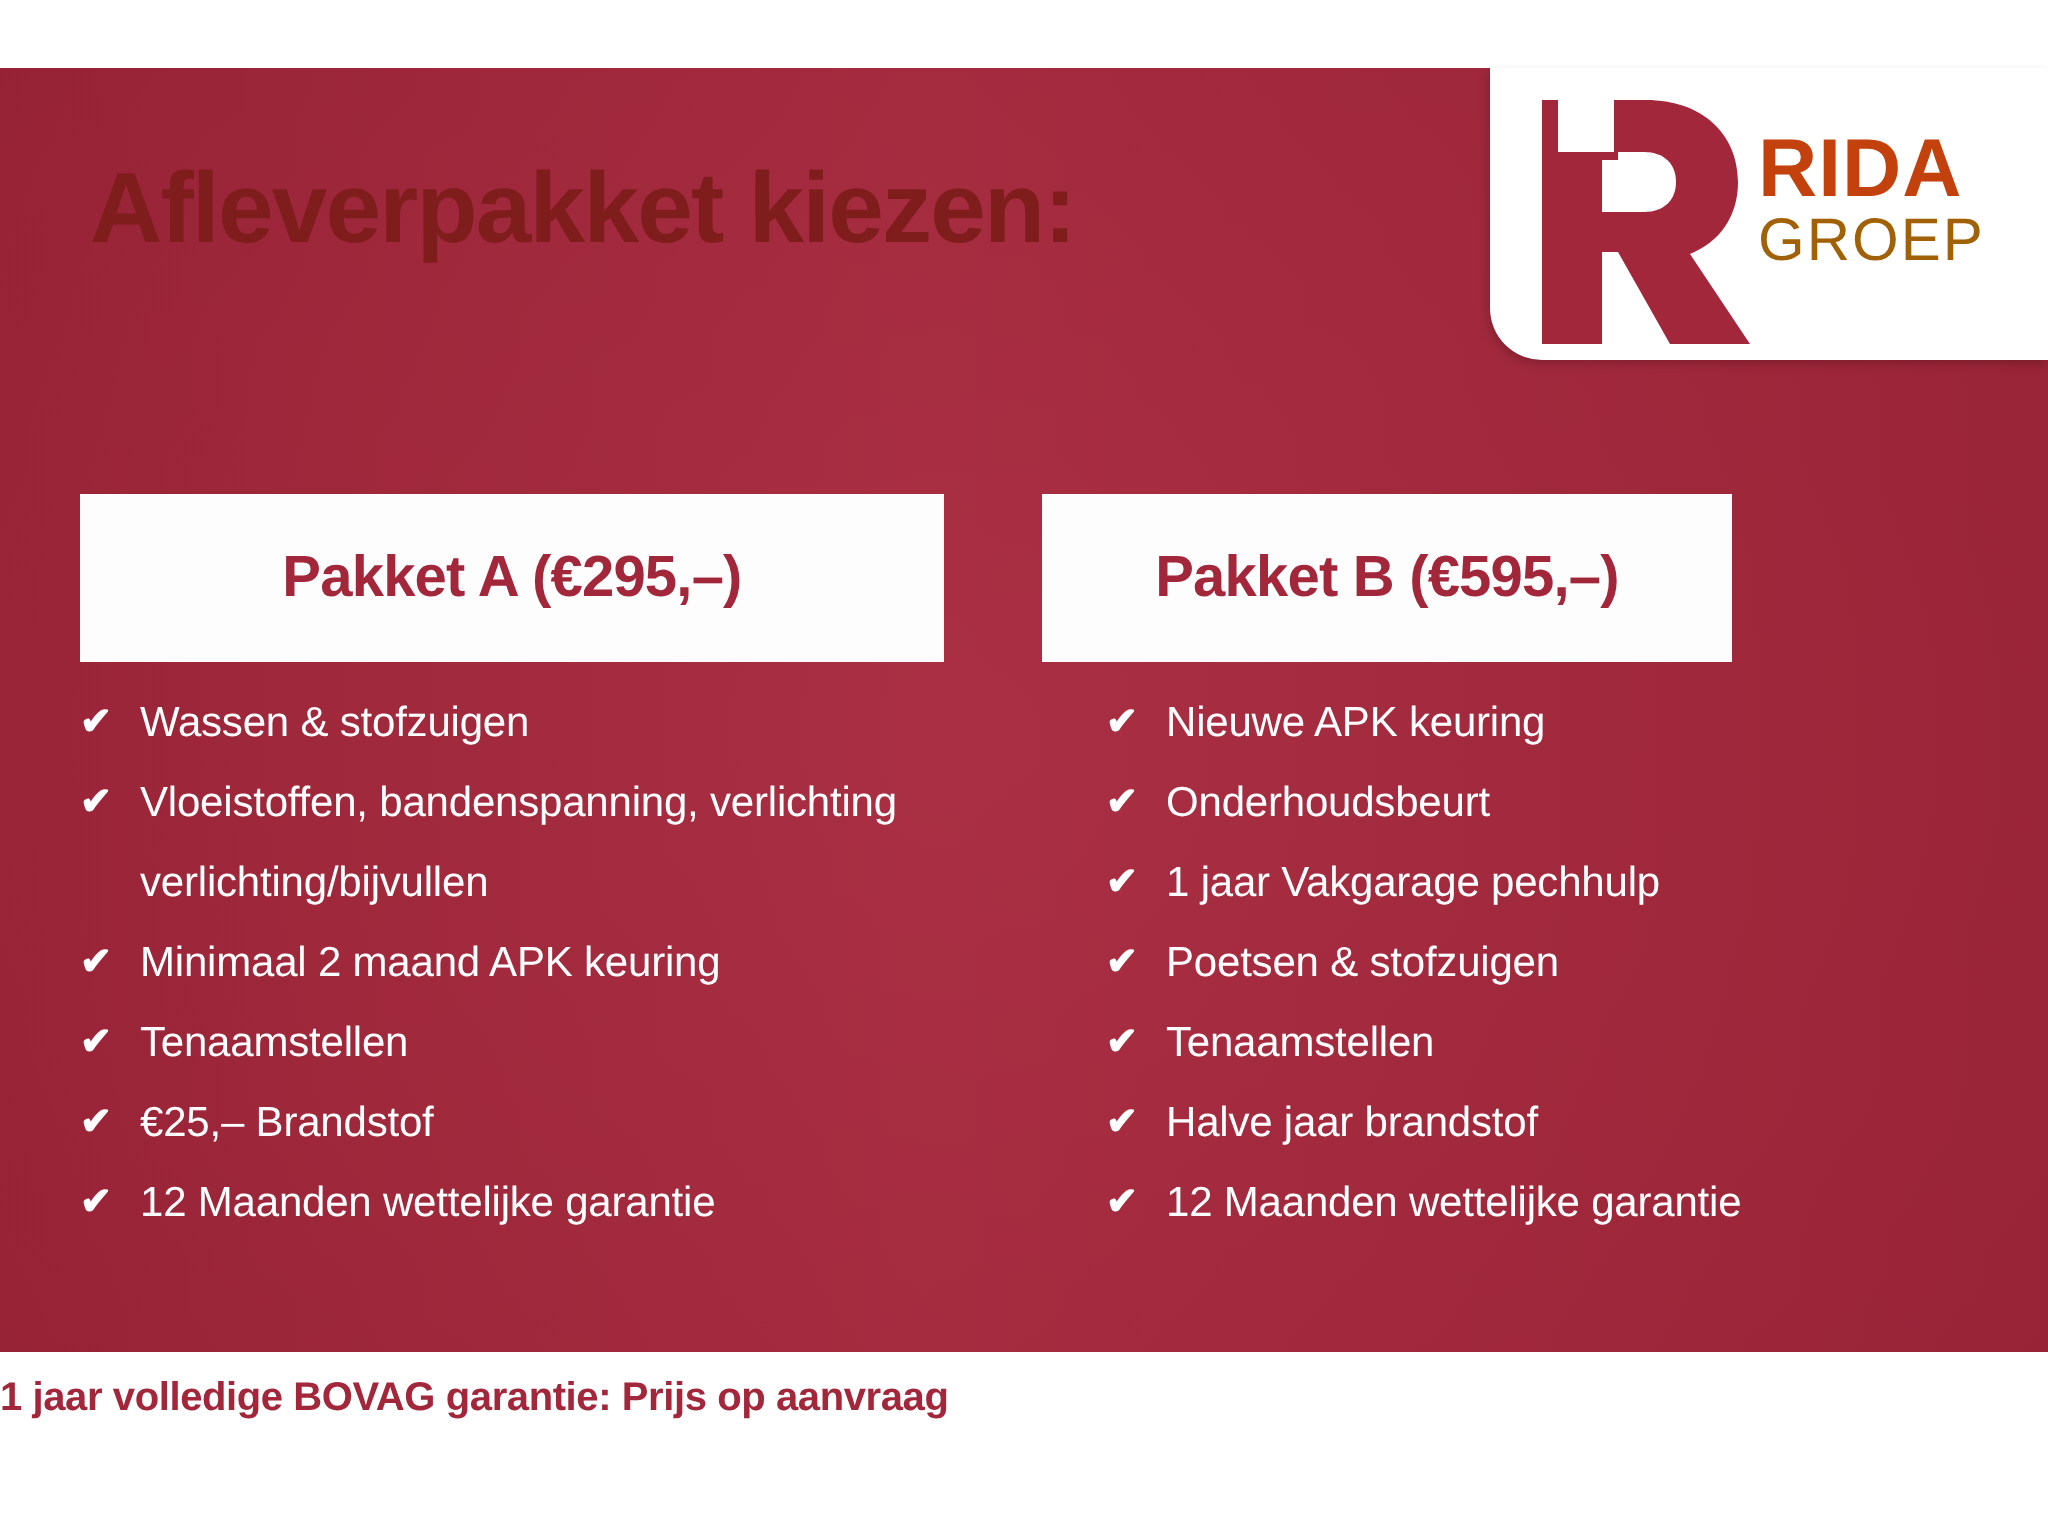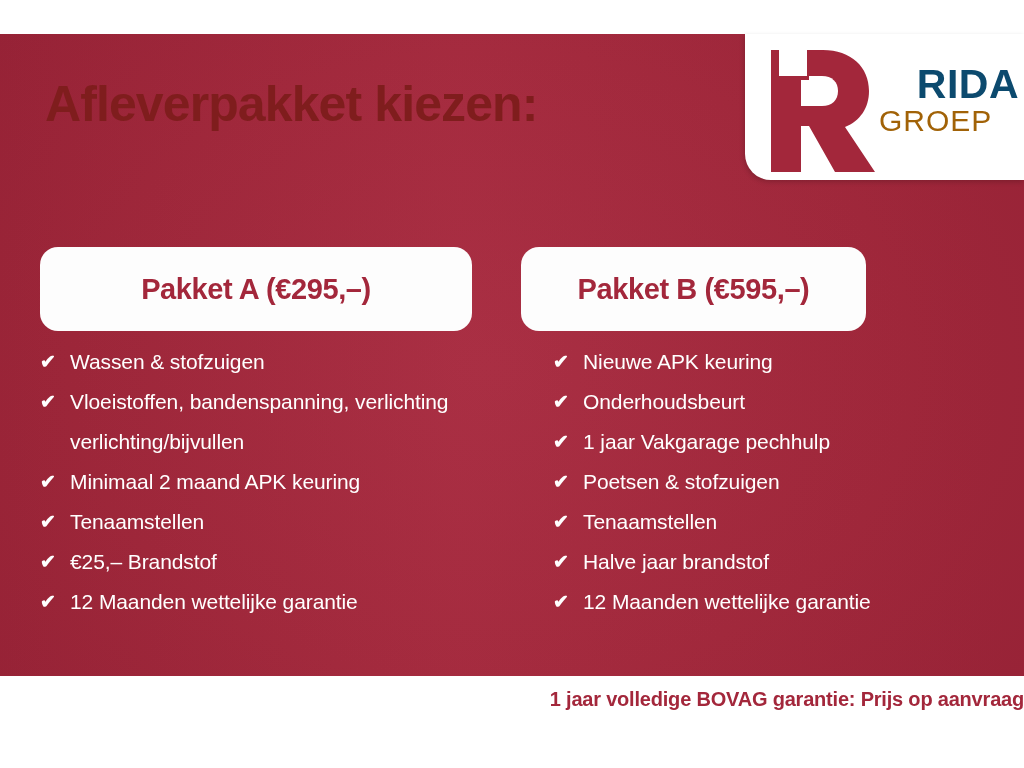--- a/index.html
+++ b/index.html
@@ -83,45 +83,43 @@
   }
   .logo-words {
     position: absolute;
     left: 134px;
     top: 30px;
     width: 140px;
   }
   .logo-rida {
     font-size: 41px;
     font-weight: 700;
-    color: #0c4a6e;
+    color: #c2410c;
     letter-spacing: 0.5px;
     line-height: 0.98;
-    text-align: right;
   }
   .logo-groep {
     font-size: 30px;
     font-weight: 400;
     color: #a16207;
     letter-spacing: 1.0px;
     line-height: 1.05;
     margin-top: 1px;
   }
 
   
   .pkg-head {
     position: absolute;
     top: 247px;
     height: 84px;
     background: #fdfdfd;
     display: flex;
     align-items: center;
     justify-content: center;
     z-index: 3;
-    border-radius: 18px;
   }
   .pkg-head.a { left: 40px;  width: 432px; }
   .pkg-head.b { left: 521px; width: 345px; }
   .pkg-head-title {
     font-size: 29px;
     font-weight: 800;
     color: #a3273b;
     letter-spacing: -0.4px;
     white-space: nowrap;
   }
@@ -162,21 +160,21 @@
     top: 676px;
     width: 1024px;
     height: 92px;
     background: #ffffff;
   }
   .footer-text {
     position: absolute;
     left: 0;
     top: 12px;
     width: 1024px;
-    text-align: right;
+    text-align: left;
     font-size: 20px;
     font-weight: 800;
     color: #a3273b;
     letter-spacing: -0.2px;
   }
 </style>
 </head>
 <body>
 
 <div id="canvas">

